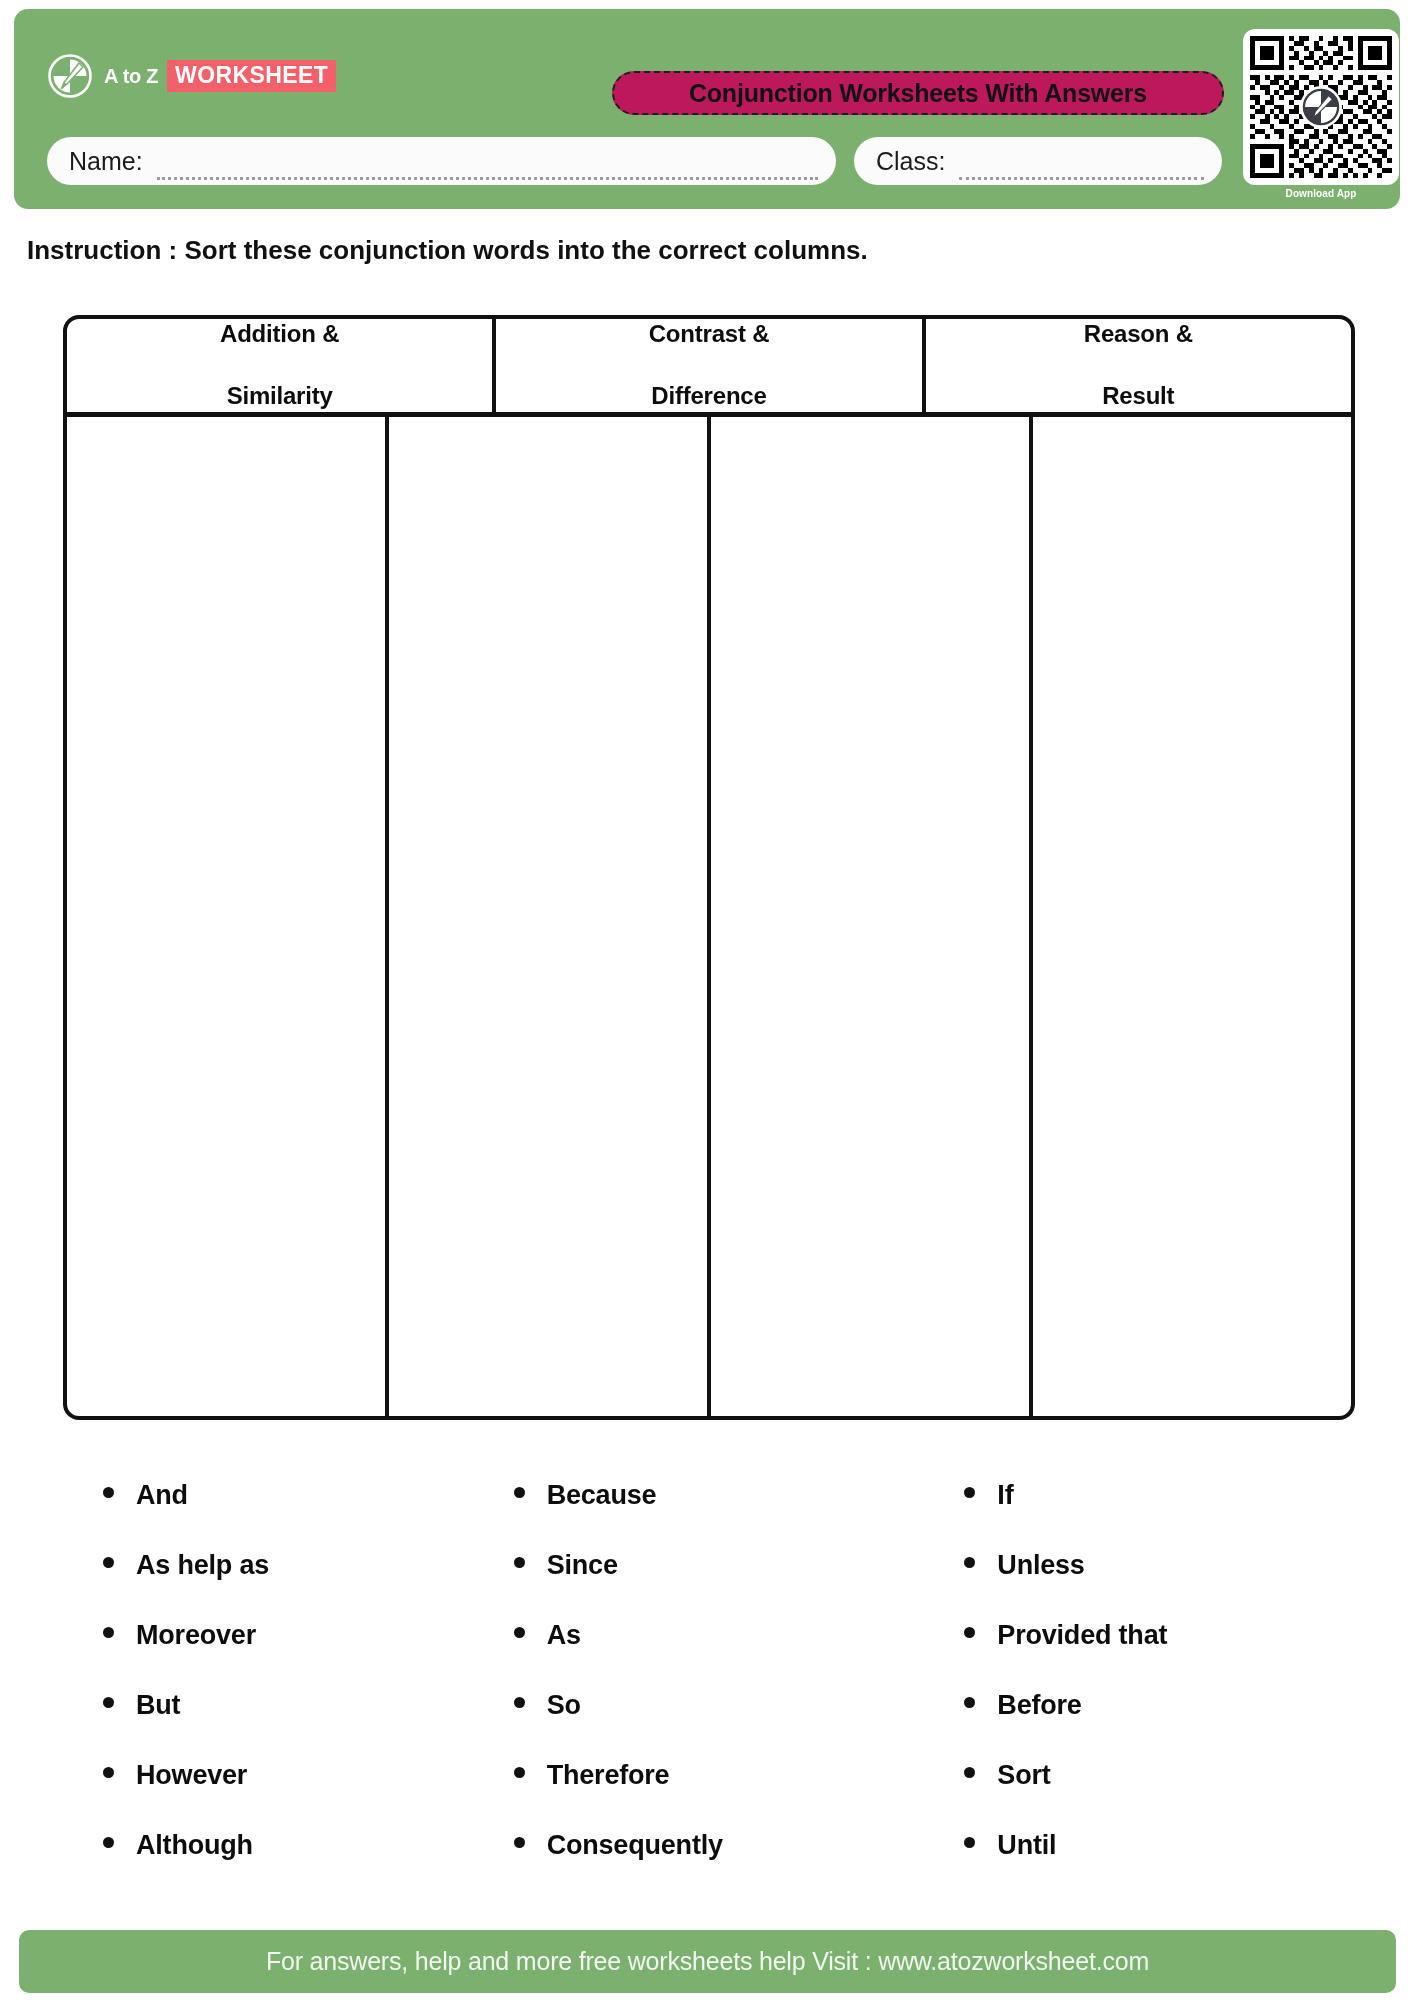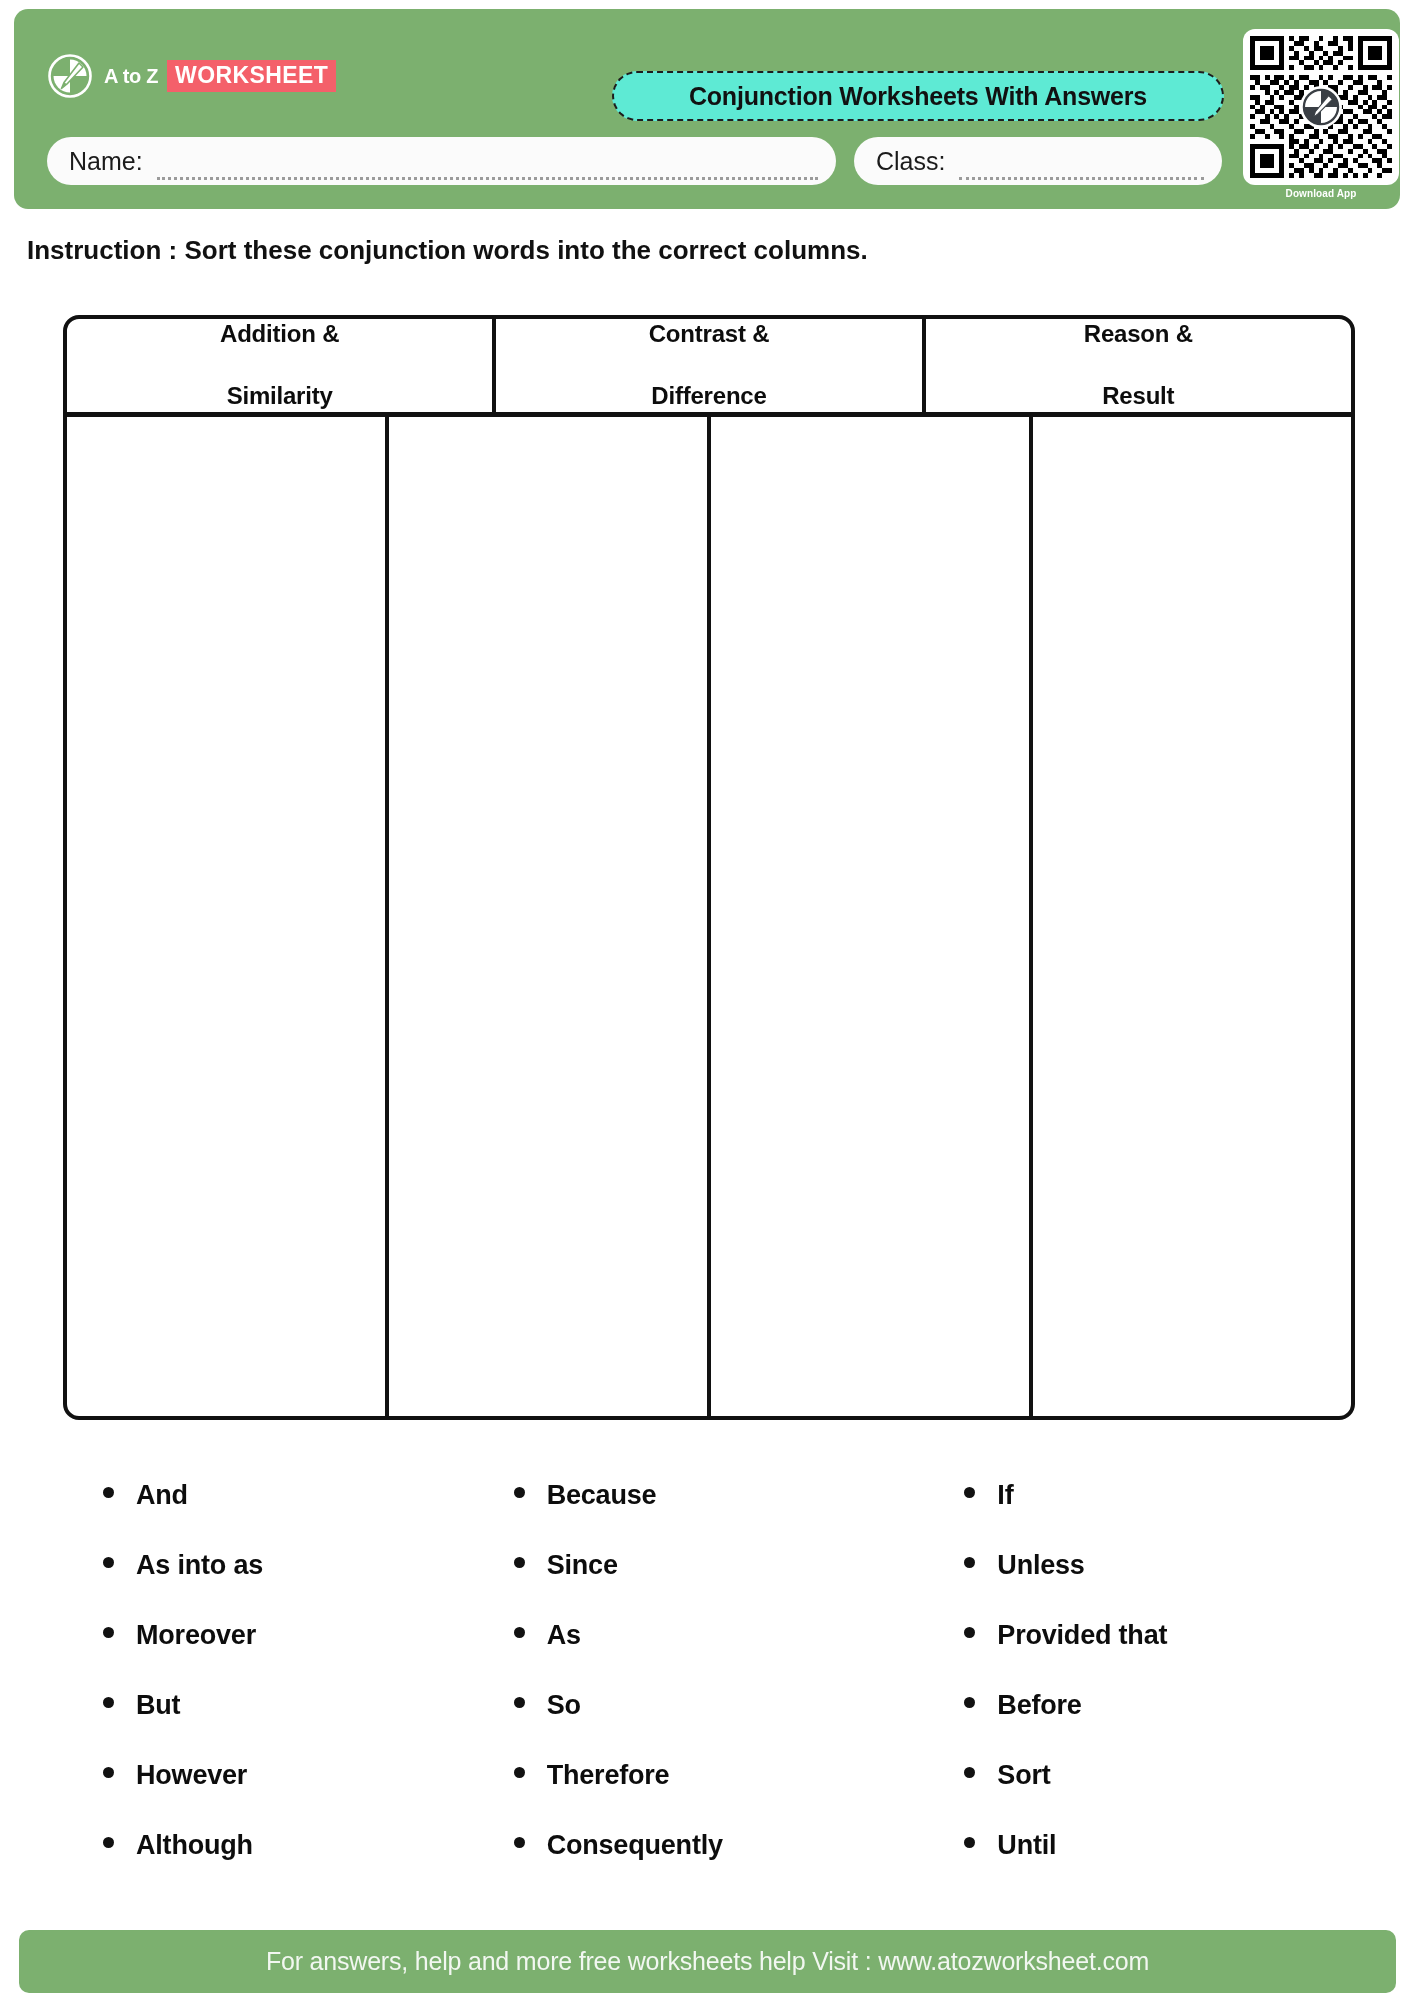--- a/index.html
+++ b/index.html
@@ -63,22 +63,22 @@
     padding: 4px 8px 5px 8px;
     line-height: 1;
     white-space: nowrap;
   }
 
   .title-box {
     position: absolute;
     left: 598px;
     top: 62px;
     width: 612px;
-    height: 50px;
-    background: #5eead4;
+    height: 44px;
+    background: #be185d;
     border: 2px dashed #1d1d1d;
     border-radius: 25px;
     display: flex;
     align-items: center;
     justify-content: center;
   }
   .title-box span {
     font-size: 25px;
     font-weight: 600;
     color: #111111;
@@ -580,21 +580,21 @@
 
   <div class="wordbank">
 
     <div class="wb-col c1">
       <div class="wb-item">
           <span class="wb-bullet"></span>
           <span class="wb-label">And</span>
         </div>
       <div class="wb-item">
           <span class="wb-bullet"></span>
-          <span class="wb-label">As into as</span>
+          <span class="wb-label">As help as</span>
         </div>
       <div class="wb-item">
           <span class="wb-bullet"></span>
           <span class="wb-label">Moreover</span>
         </div>
       <div class="wb-item">
           <span class="wb-bullet"></span>
           <span class="wb-label">But</span>
         </div>
       <div class="wb-item">

